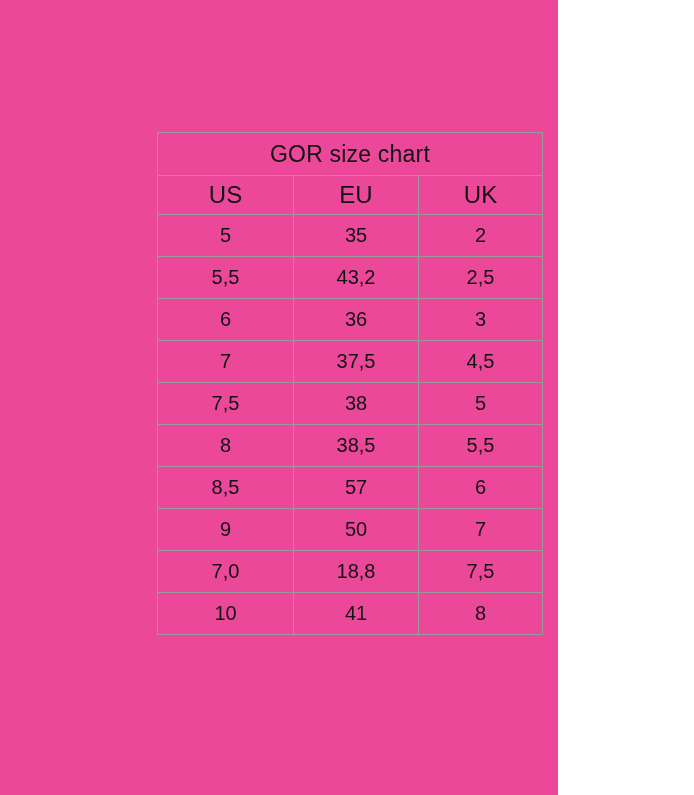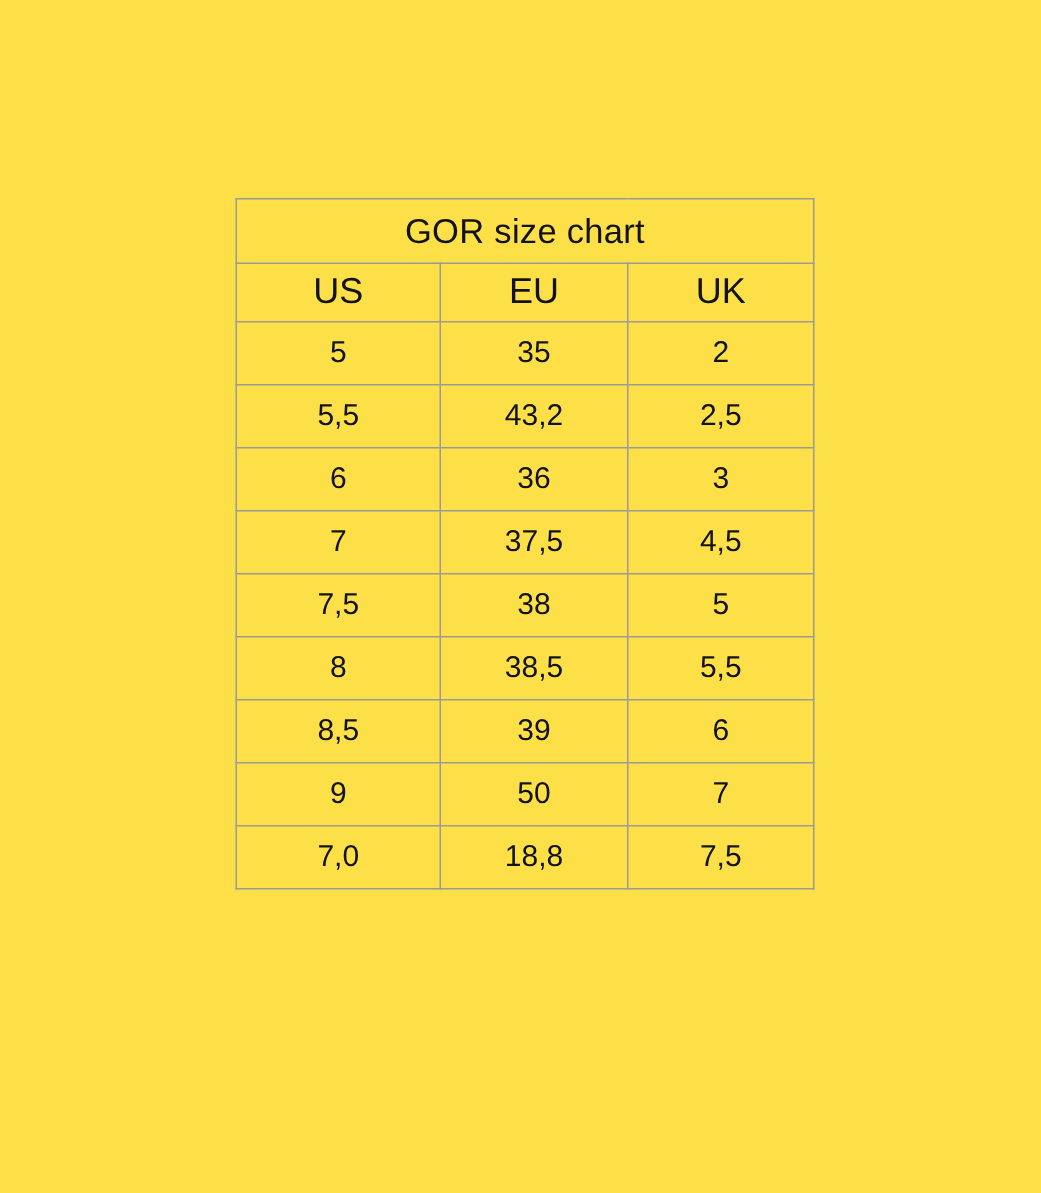--- a/index.html
+++ b/index.html
@@ -11,23 +11,23 @@
     width: 694px;
     height: 795px;
     font-family: "Liberation Sans", sans-serif;
     position: relative;
     overflow: hidden;
   }
   .page {
     position: absolute;
     left: 0;
     top: 0;
-    width: 694px;
+    width: 558px;
     height: 795px;
-    background: #fde047;
+    background: #ec4899;
   }
   .chart-wrap {
     position: absolute;
     left: 157px;
     top: 132px;
     width: 385px;
   }
   table.size-chart {
     border-collapse: collapse;
     width: 385px;
@@ -109,29 +109,34 @@
           <td class="data-cell">38</td>
           <td class="data-cell">5</td>
         </tr>
         <tr>
           <td class="data-cell">8</td>
           <td class="data-cell">38,5</td>
           <td class="data-cell">5,5</td>
         </tr>
         <tr>
           <td class="data-cell">8,5</td>
-          <td class="data-cell">39</td>
+          <td class="data-cell">57</td>
           <td class="data-cell">6</td>
         </tr>
         <tr>
           <td class="data-cell">9</td>
           <td class="data-cell">50</td>
           <td class="data-cell">7</td>
         </tr>
         <tr>
           <td class="data-cell">7,0</td>
           <td class="data-cell">18,8</td>
           <td class="data-cell">7,5</td>
         </tr>
+        <tr>
+          <td class="data-cell">10</td>
+          <td class="data-cell">41</td>
+          <td class="data-cell">8</td>
+        </tr>
       </tbody>
     </table>
   </div>
 </div>
 
 </body></html>

